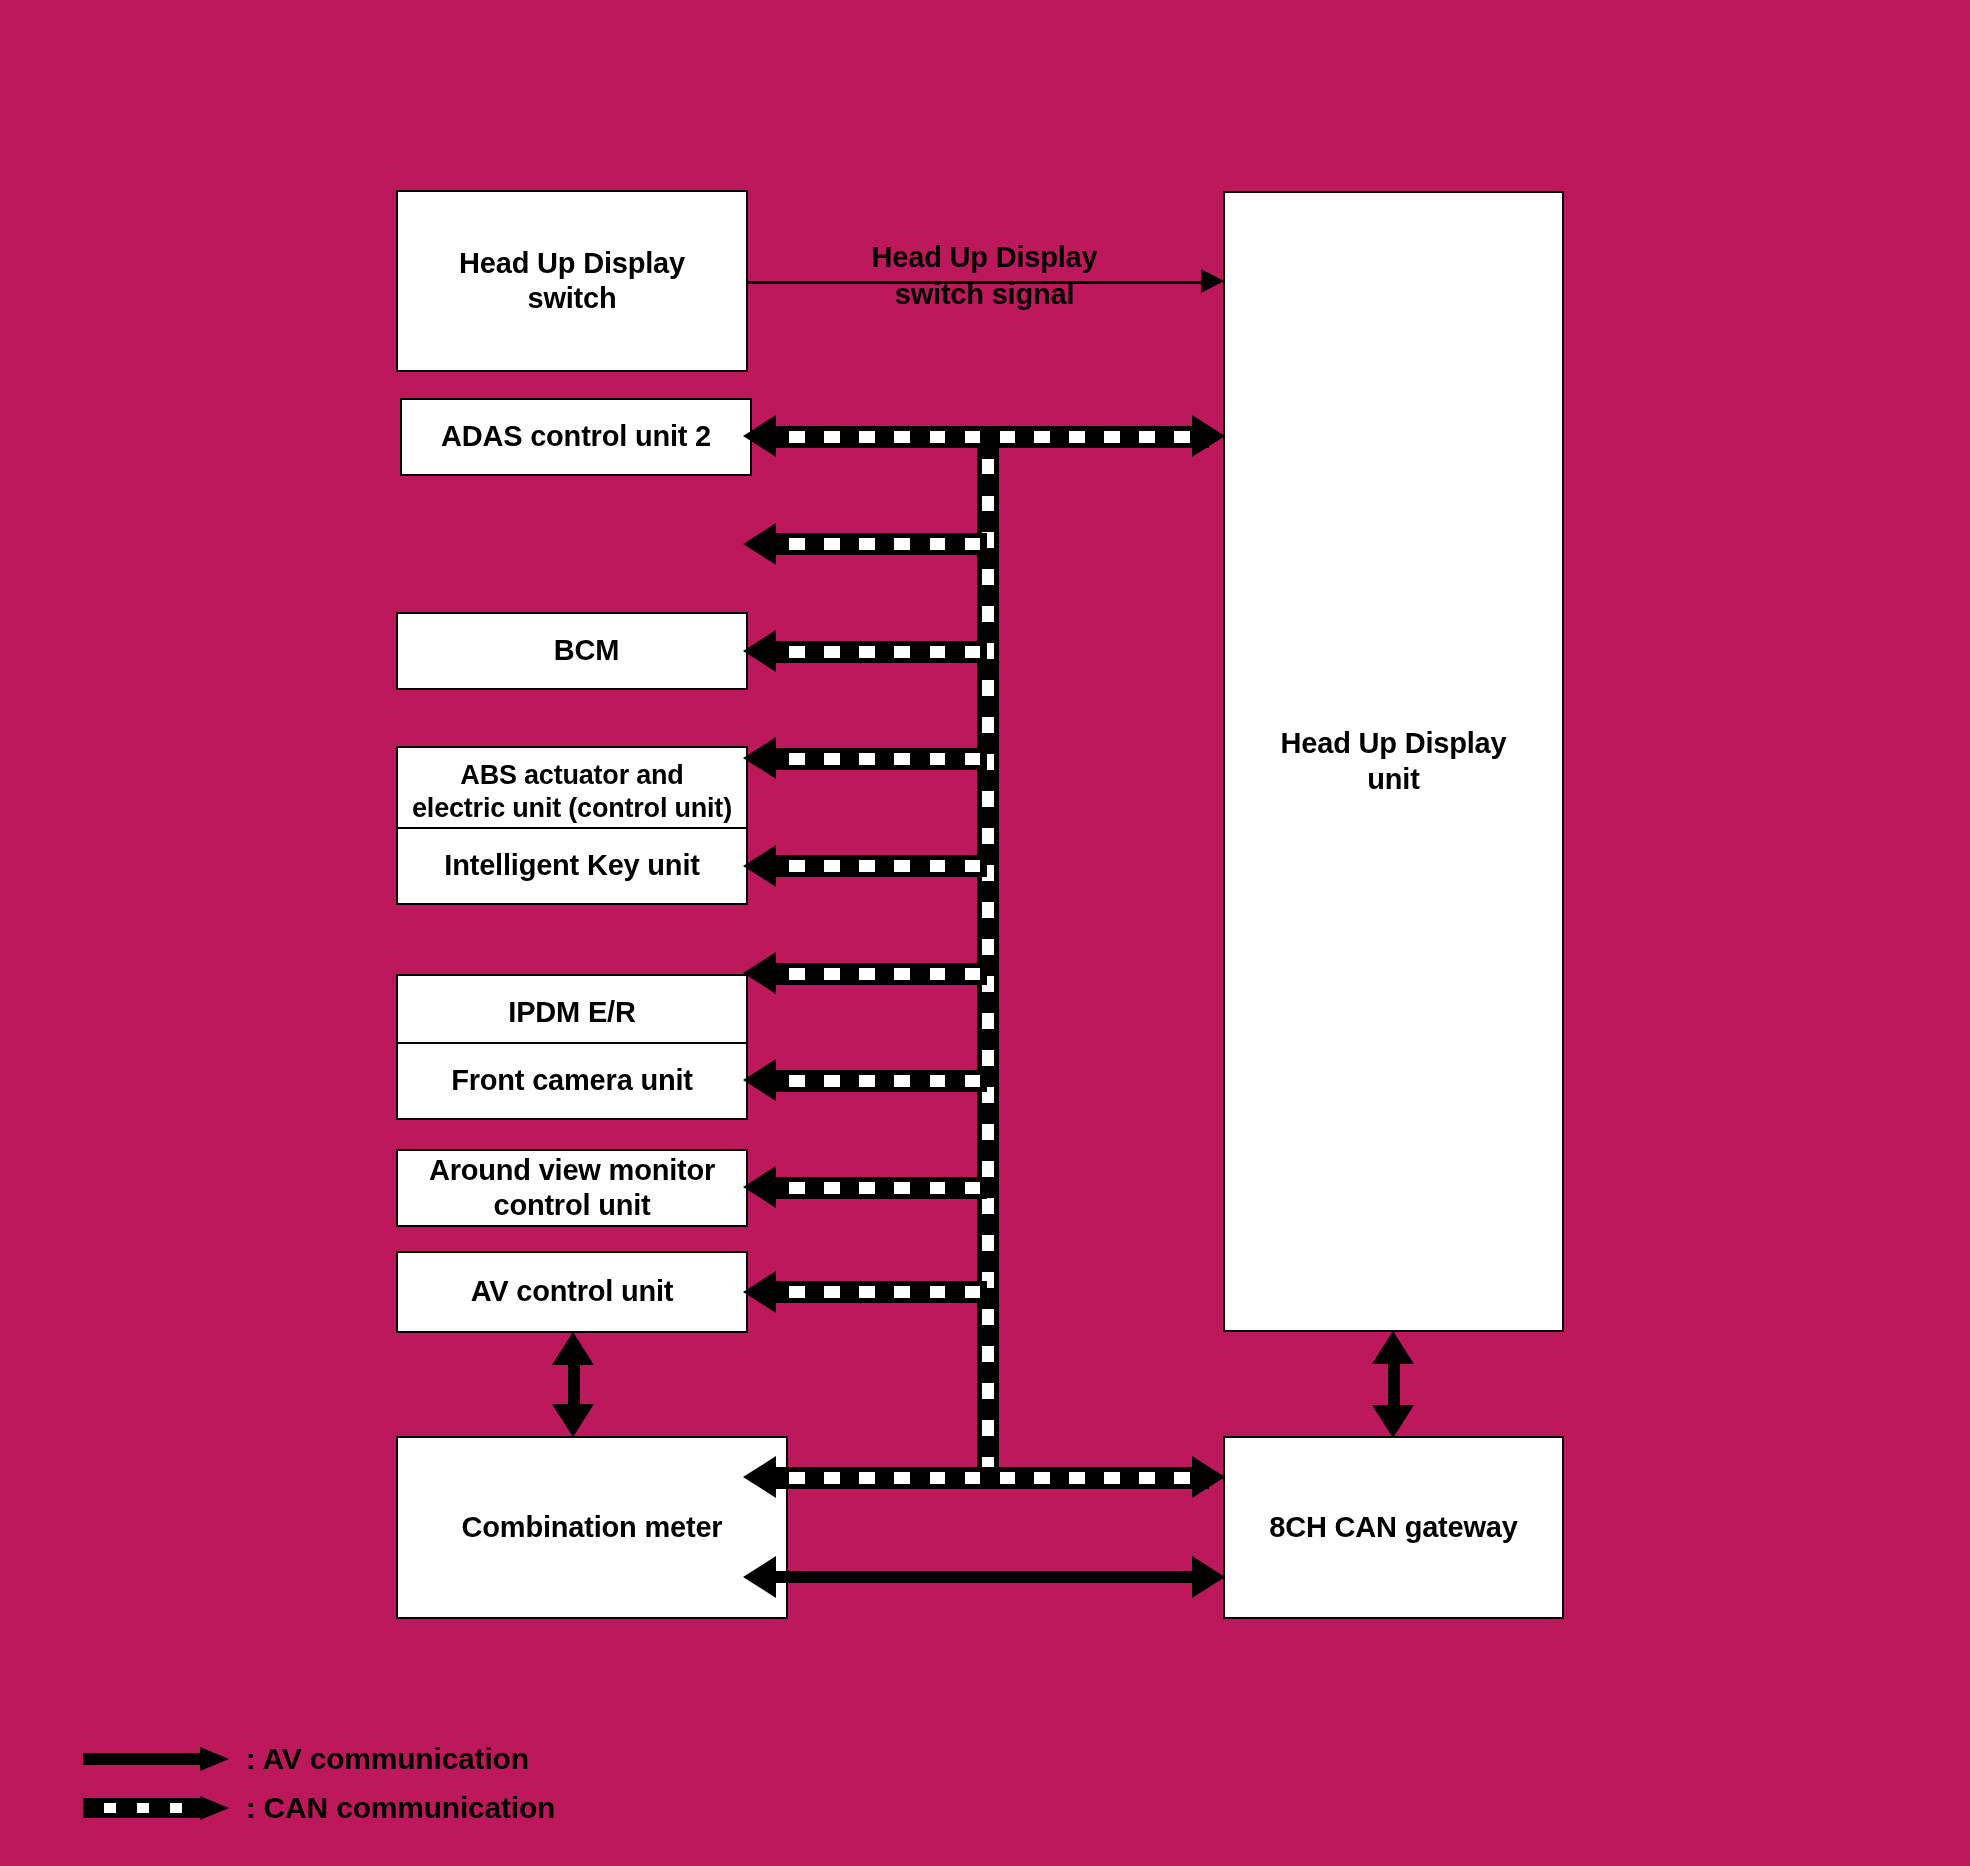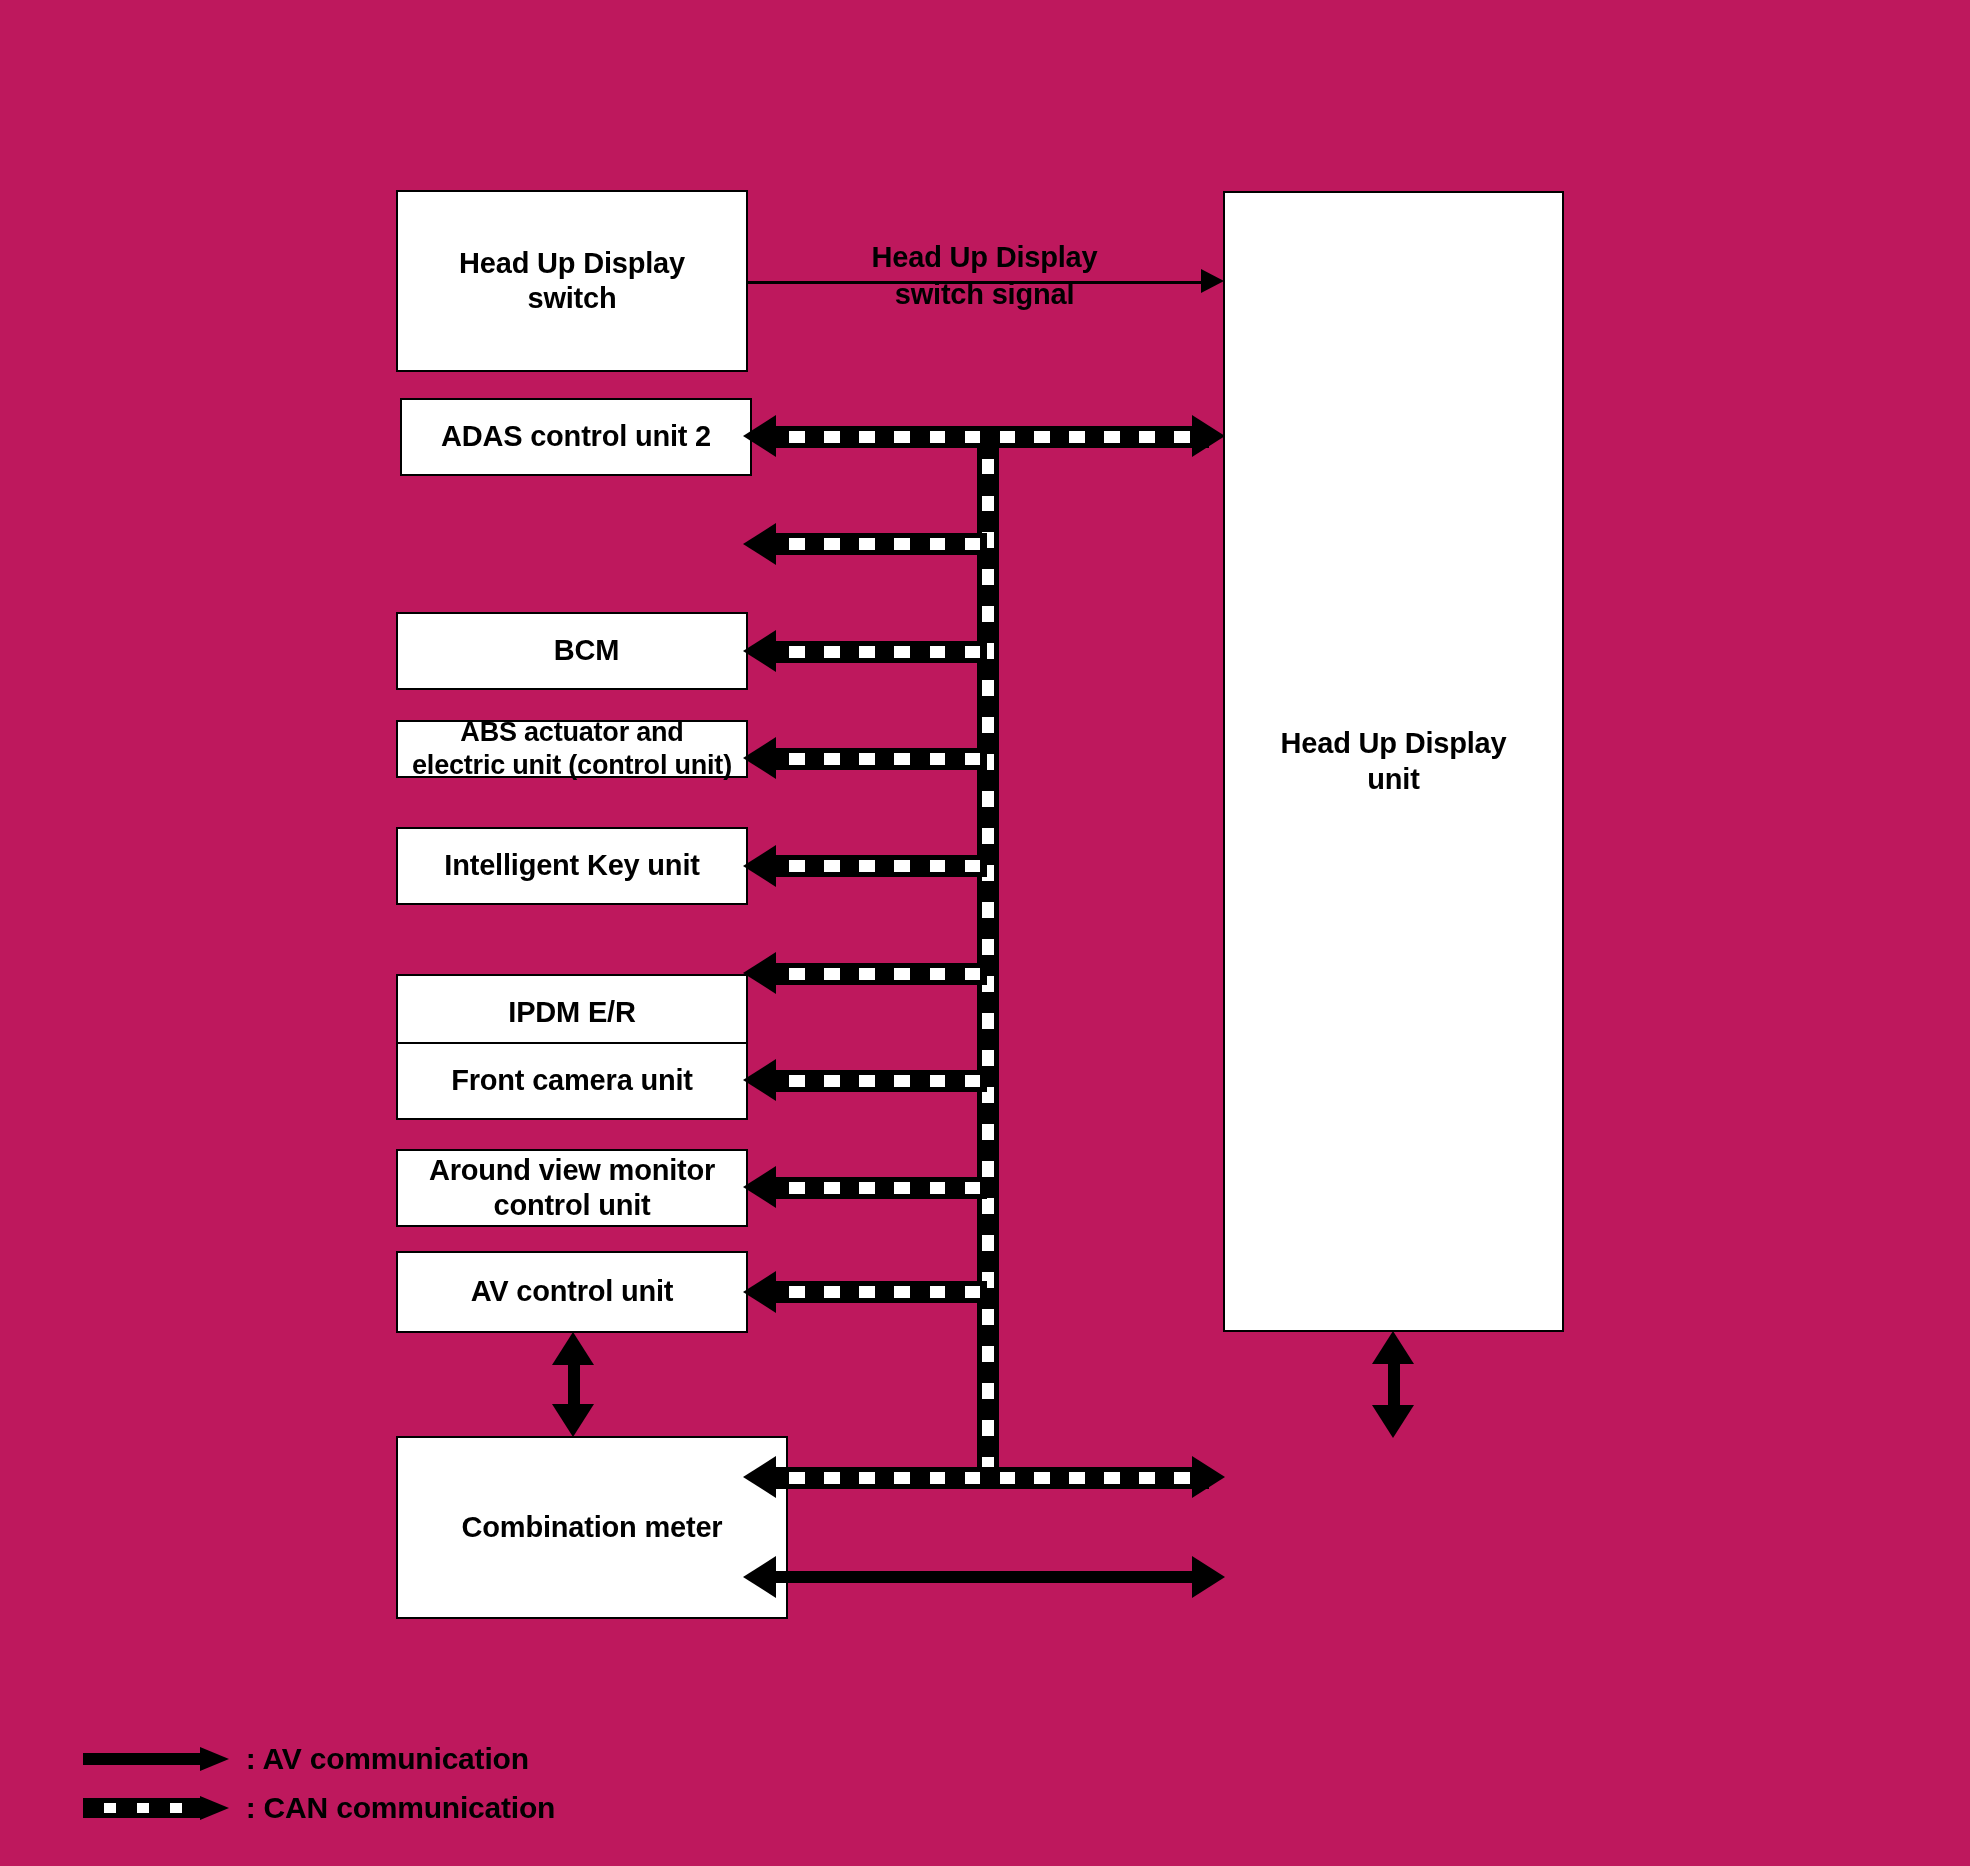--- a/index.html
+++ b/index.html
@@ -197,21 +197,21 @@
 
   <div class="node" style="left:400px; top:398px; width:352px; height:78px;">
     <span>ADAS control unit 2</span>
   </div>
 
 
   <div class="node" style="left:396px; top:612px; width:352px; height:78px;padding-left:35px;">
     <span>BCM</span>
   </div>
 
-  <div class="node" style="left:396px; top:720px; width:352px; height:58px; font-size:27px;">
+  <div class="node" style="left:396px; top:746px; width:352px; height:92px; font-size:27px;">
     <span>ABS actuator and
 electric unit (control unit)</span>
   </div>
 
   <div class="node" style="left:396px; top:827px; width:352px; height:78px;">
     <span>Intelligent Key unit</span>
   </div>
 
   <div class="node" style="left:396px; top:934px; width:352px; height:78px;margin-top:40px;">
     <span>IPDM E/R</span>
@@ -232,20 +232,23 @@
 
   <div class="node" style="left:396px; top:1436px; width:392px; height:183px;">
     <span>Combination meter</span>
   </div>
 
   <div class="node" style="left:1223px; top:191px; width:341px; height:1141px;">
     <span>Head Up Display
 unit</span>
   </div>
 
+  <div class="node" style="left:1223px; top:1436px; width:341px; height:183px;">
+    <span>8CH CAN gateway</span>
+  </div>
 
   <div class="floating-label" style="left:770px; top:203px; width:429px;">
     <span>Head Up Display
 switch signal</span>
   </div>
 
   <div class="line-thin-h conn" style="left:748px; top:281px; width:454px;"></div>
   <div class="arrow right-small conn" style="left:1201px; top:269px;"></div>
 
   <div class="can-v conn" style="left:977px; top:437px; height:1051px;"></div>

